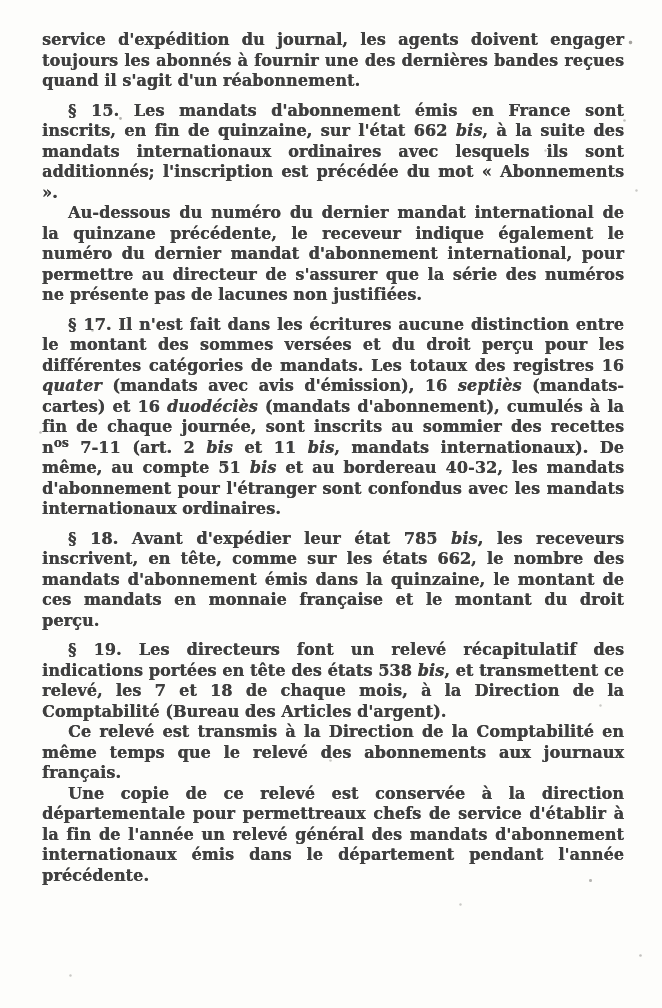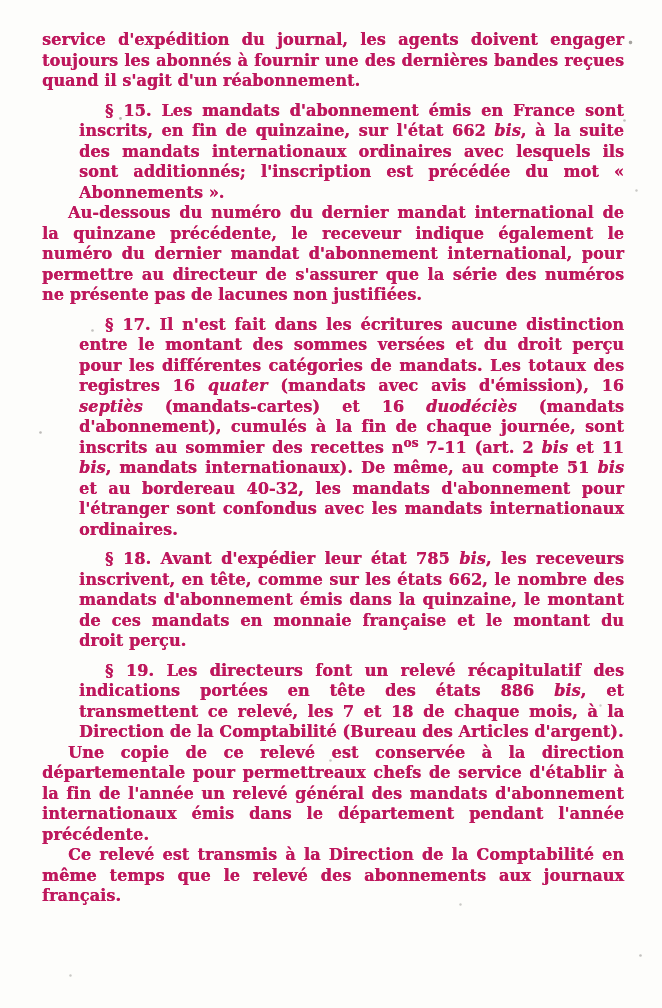--- a/index.html
+++ b/index.html
@@ -3,38 +3,38 @@
 <meta charset="utf-8">
 <style>
   html,body{margin:0;padding:0;background:#ffffff;}
   .page{
     position:relative;
     width:662px;height:1008px;
     box-sizing:border-box;
     background:#fdfdfb;
     overflow:hidden;
     font-family:"DejaVu Serif","Liberation Serif",serif;
-    color:#be185d;
+    color:#404040;
   }
   .body-text{
     position:absolute;
     left:42px;top:30px;
     width:582px;
   }
   .body-text p{
     margin:0;
     font-size:16px;
     line-height:20.5px;
     font-weight:700;
     text-align:justify;
     letter-spacing:0.1px;
     text-shadow:0.35px 0 0 currentColor;
   }
   .body-text p.indent{text-indent:26px;}
-  .body-text p.gap{margin-top:9px;margin-left:37px;}
+  .body-text p.gap{margin-top:9px;}
   .it{font-style:italic;}
   sup{font-size:12px;line-height:0;}
   
   .speckles{
     position:absolute;left:0;top:0;width:1px;height:1px;
     background:transparent;border-radius:50%;
     box-shadow:
       630px 42px 0 1.2px rgba(20,16,10,.38),
       624px 120px 0 0.8px rgba(20,16,10,.25),
       636px 190px 0 0.7px rgba(20,16,10,.22),
@@ -56,17 +56,17 @@
 <body>
 
 <div class="page">
   <div class="speckles"></div>
   <div class="body-text">
       <p class=""><span>service d'expédition du journal, les agents doivent engager toujours les abonnés à fournir une des dernières bandes reçues quand il s'agit d'un réabonnement.</span></p>
       <p class=" indent gap"><span>§ 15. Les mandats d'abonnement émis en France sont inscrits, en fin de quinzaine, sur l'état 662 </span><span class="it">bis</span><span>, à la suite des mandats internationaux ordinaires avec lesquels ils sont additionnés; l'inscription est précédée du mot « Abonnements ».</span></p>
       <p class=" indent"><span>Au-dessous du numéro du dernier mandat international de la quinzane précédente, le receveur indique également le numéro du dernier mandat d'abonnement international, pour permettre au directeur de s'assurer que la série des numéros ne présente pas de lacunes non justifiées.</span></p>
       <p class=" indent gap"><span>§ 17. Il n'est fait dans les écritures aucune distinction entre le montant des sommes versées et du droit perçu pour les différentes catégories de mandats. Les totaux des registres 16 </span><span class="it">quater</span><span> (mandats avec avis d'émission), 16 </span><span class="it">septiès</span><span> (mandats-cartes) et 16 </span><span class="it">duodéciès</span><span> (mandats d'abonnement), cumulés à la fin de chaque journée, sont inscrits au sommier des recettes n</span><sup>os</sup><span> 7-11 (art. 2 </span><span class="it">bis</span><span> et 11 </span><span class="it">bis</span><span>, mandats internationaux). De même, au compte 51 </span><span class="it">bis</span><span> et au bordereau 40-32, les mandats d'abonnement pour l'étranger sont confondus avec les mandats internationaux ordinaires.</span></p>
       <p class=" indent gap"><span>§ 18. Avant d'expédier leur état 785 </span><span class="it">bis</span><span>, les receveurs inscrivent, en tête, comme sur les états 662, le nombre des mandats d'abonnement émis dans la quinzaine, le montant de ces mandats en monnaie française et le montant du droit perçu.</span></p>
-      <p class=" indent gap"><span>§ 19. Les directeurs font un relevé récapitulatif des indications portées en tête des états 886 </span><span class="it">bis</span><span>, et transmettent ce relevé, les 7 et 18 de chaque mois, à la Direction de la Comptabilité (Bureau des Articles d'argent).</span></p>
+      <p class=" indent gap"><span>§ 19. Les directeurs font un relevé récapitulatif des indications portées en tête des états 538 </span><span class="it">bis</span><span>, et transmettent ce relevé, les 7 et 18 de chaque mois, à la Direction de la Comptabilité (Bureau des Articles d'argent).</span></p>
+      <p class=" indent"><span>Ce relevé est transmis à la Direction de la Comptabilité en même temps que le relevé des abonnements aux journaux français.</span></p>
       <p class=" indent"><span>Une copie de ce relevé est conservée à la direction départementale pour permettreaux chefs de service d'établir à la fin de l'année un relevé général des mandats d'abonnement internationaux émis dans le département pendant l'année précédente.</span></p>
-      <p class=" indent"><span>Ce relevé est transmis à la Direction de la Comptabilité en même temps que le relevé des abonnements aux journaux français.</span></p>
     </div>
 </div>
 
 </body></html>

